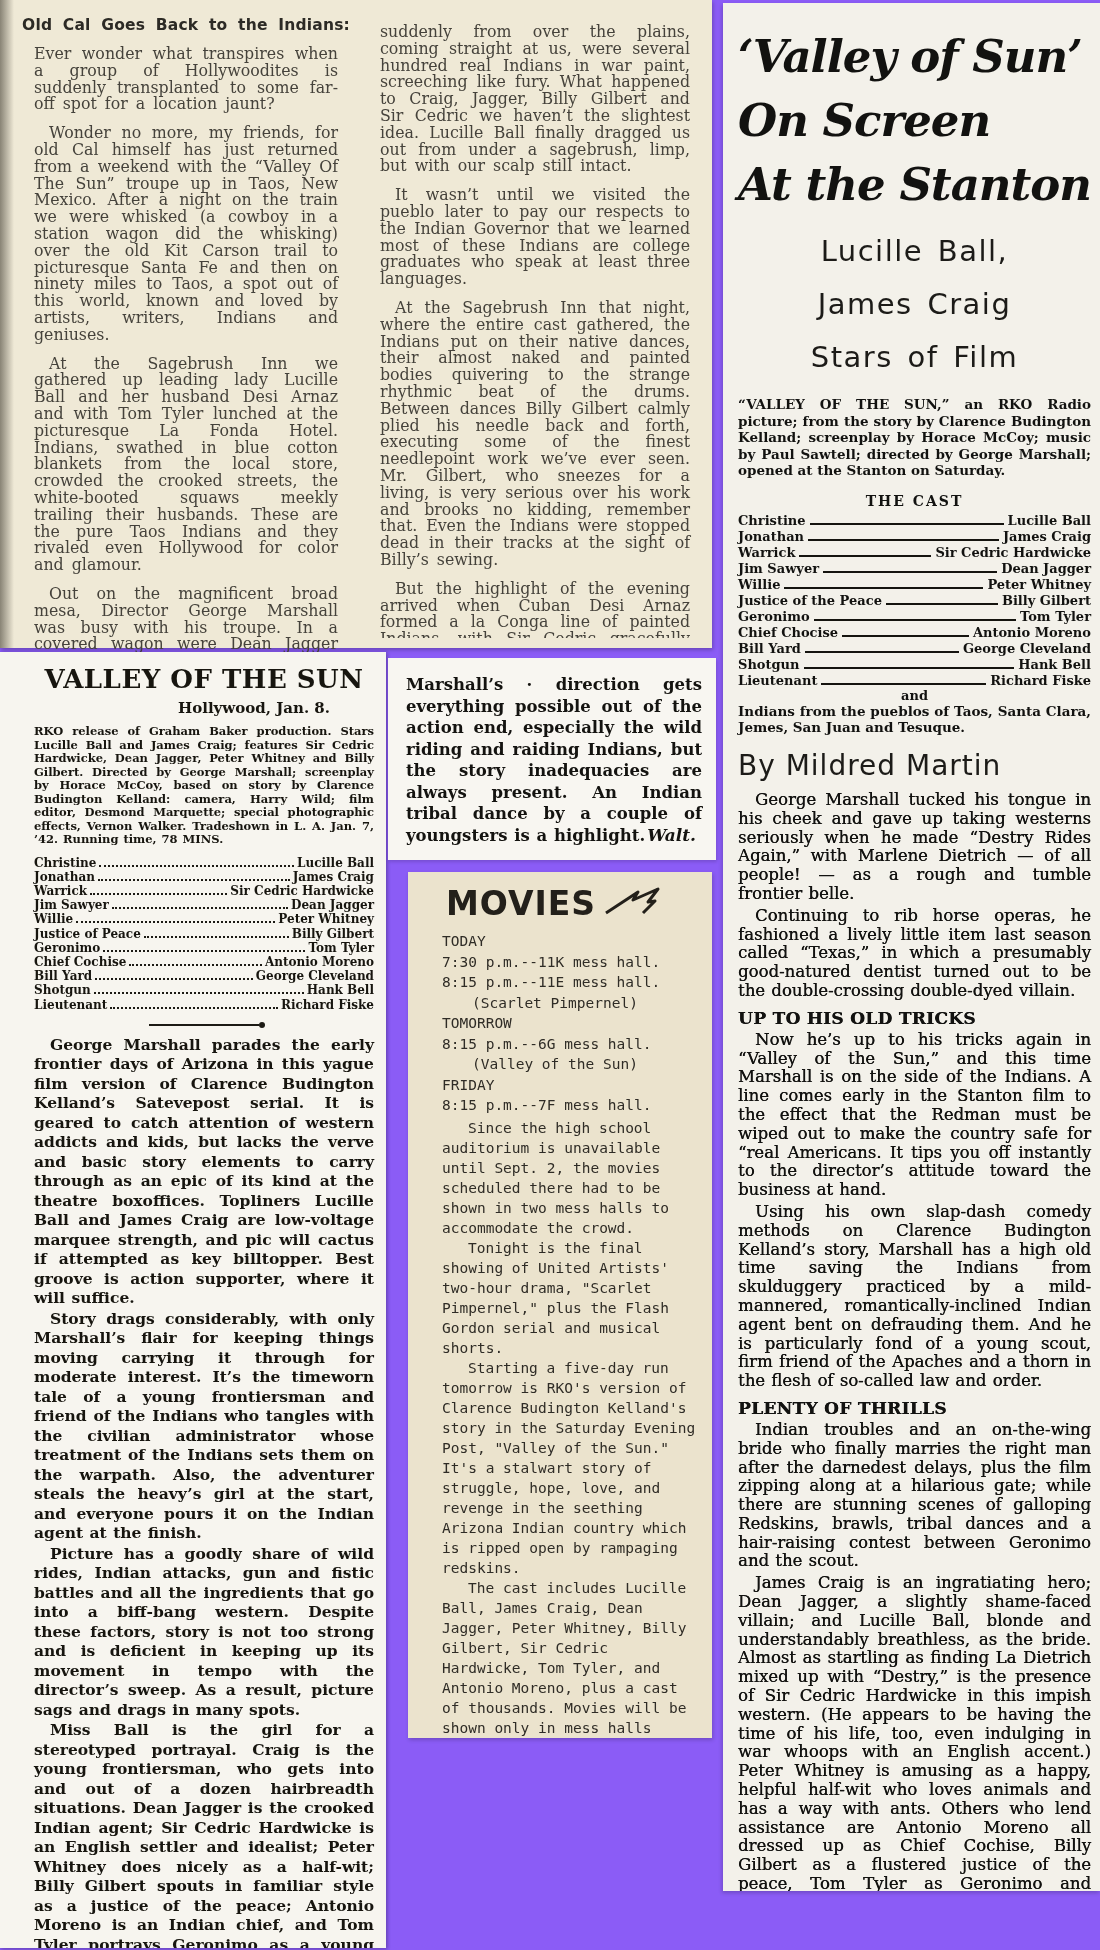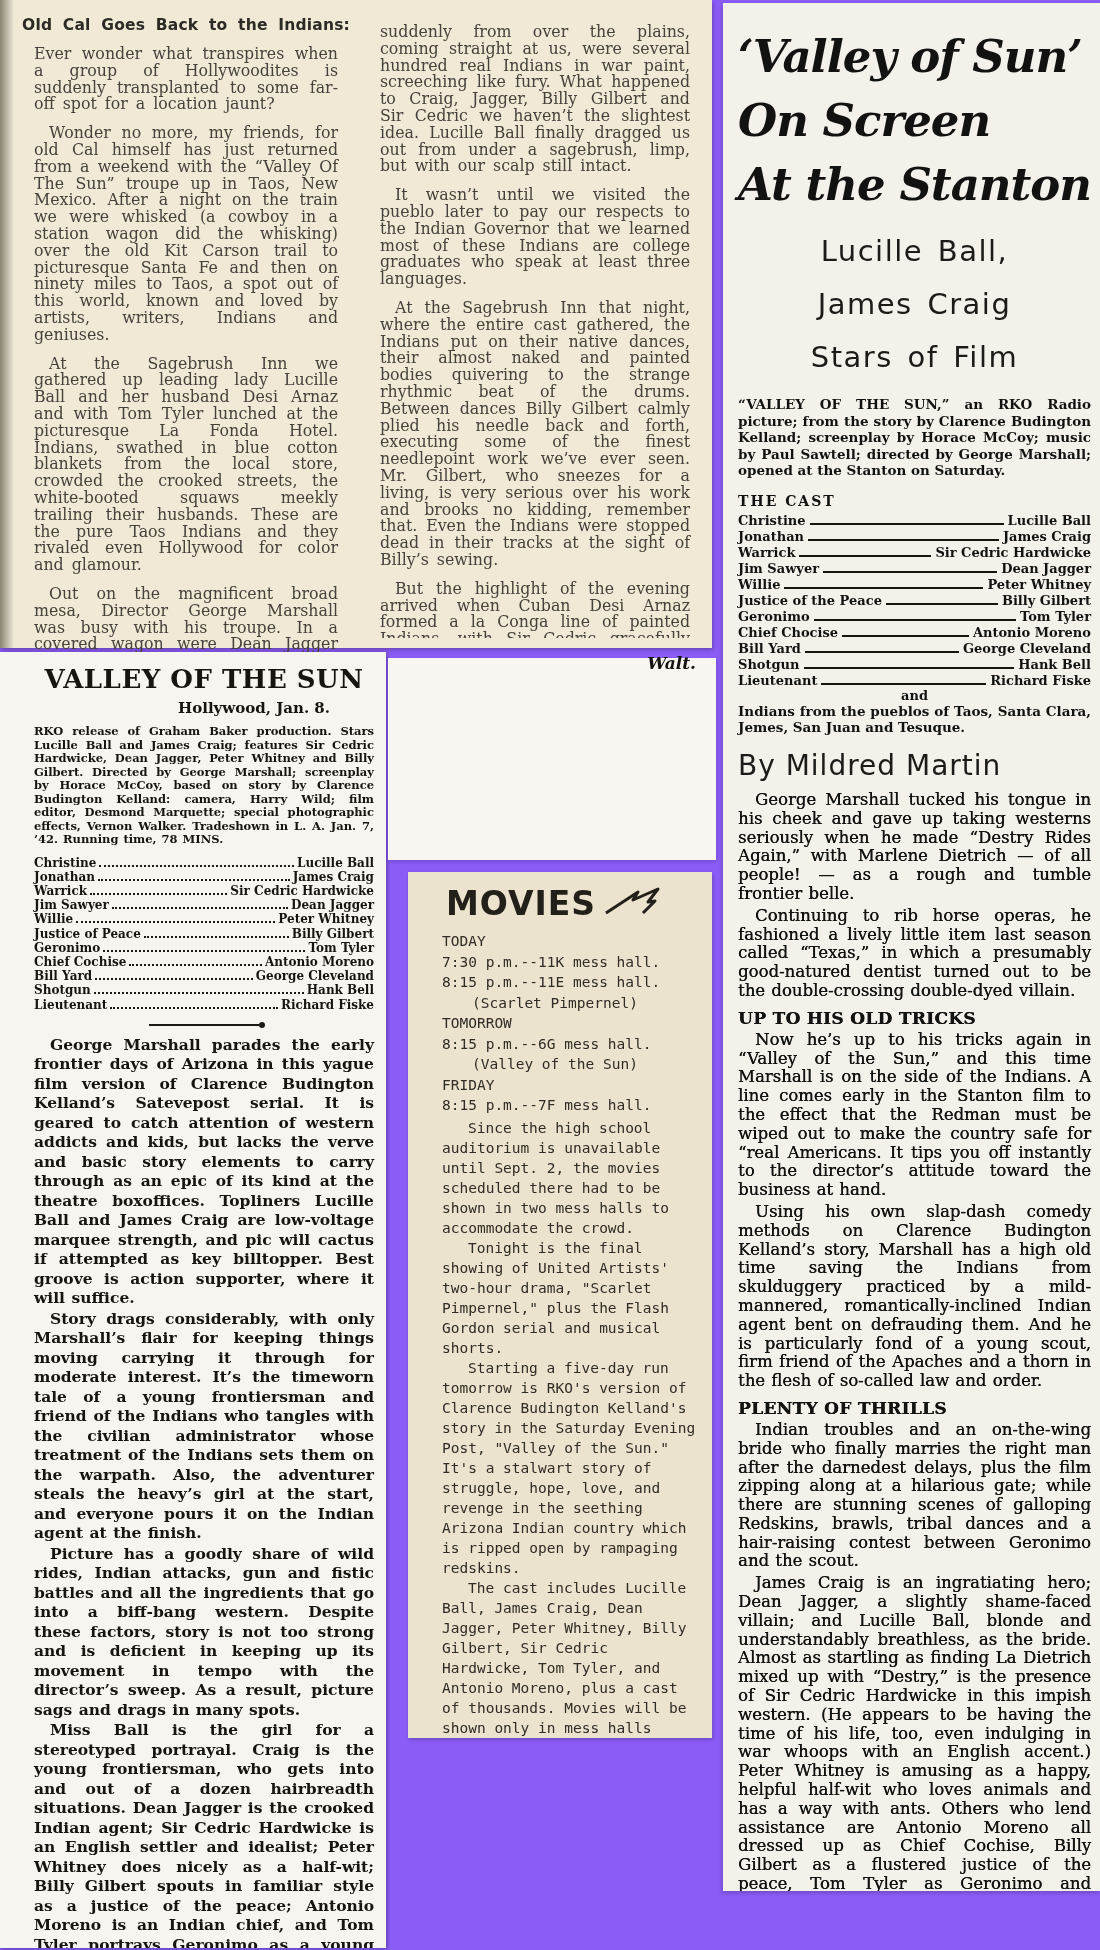--- a/index.html
+++ b/index.html
@@ -69,21 +69,21 @@
   .stanton { left:723px; top:3px; width:377px; height:1888px; background:#f3f1ea;
              box-shadow:-1px 2px 4px rgba(0,0,0,.2); padding:22px 9px 10px 15px;
              color:#121210; overflow:hidden; }
   .s-headline div { font-style:italic; font-weight:700; font-size:45px; line-height:64px;
              letter-spacing:-1px; white-space:nowrap; }
   .s-subhead { margin-top:8px; }
   .s-subhead div { font-family:"DejaVu Sans", sans-serif; font-size:29px; line-height:53px;
              text-align:center; letter-spacing:1.5px; word-spacing:4px; color:#1c1b18; }
   .s-credits { font-weight:700; font-size:13.5px; line-height:16.5px; text-align:justify;
              margin-top:12px; }
-  .s-cast-header { font-weight:700; font-size:14px; line-height:18px; text-align:left;
+  .s-cast-header { font-weight:700; font-size:14px; line-height:18px; text-align:center;
              letter-spacing:2px; margin:5px 0 3px; }
   .s-cast .cast-row { font-weight:700; font-size:13px; line-height:15.8px; }
   .leader-dash { flex:1; border-bottom:2px solid #15140f; margin:0 4px 4px; }
   .s-and { text-align:center; font-weight:700; font-size:13px; line-height:14px; }
   .s-note { font-weight:700; font-size:13.5px; line-height:16px; text-align:justify; margin:0; }
   .s-byline { font-family:"DejaVu Sans", sans-serif; font-size:28px; line-height:34px;
              margin-top:14px; letter-spacing:1px; color:#1c1b18; }
   .s-body { margin-top:8px; }
   .s-body p { font-size:16.5px; line-height:18.8px; text-align:justify; text-indent:17px;
              margin:0 0 3px; word-spacing:1px; text-shadow:.3px 0 0 currentColor; }
@@ -177,20 +177,21 @@
     <div class="v-divider"></div>
     <div class="v-body">
       <p>George Marshall parades the early frontier days of Arizona in this yague film version of Clarence Budington Kelland’s Satevepost serial. It is geared to catch attention of western addicts and kids, but lacks the verve and basic story elements to carry through as an epic of its kind at the theatre boxoffices. Topliners Lucille Ball and James Craig are low-voltage marquee strength, and pic will cactus if attempted as key billtopper. Best groove is action supporter, where it will suffice.</p>
       <p>Story drags considerably, with only Marshall’s flair for keeping things moving carrying it through for moderate interest. It’s the timeworn tale of a young frontiersman and friend of the Indians who tangles with the civilian administrator whose treatment of the Indians sets them on the warpath. Also, the adventurer steals the heavy’s girl at the start, and everyone pours it on the Indian agent at the finish.</p>
       <p>Picture has a goodly share of wild rides, Indian attacks, gun and fistic battles and all the ingredients that go into a biff-bang western. Despite these factors, story is not too strong and is deficient in keeping up its movement in tempo with the director’s sweep. As a result, picture sags and drags in many spots.</p>
       <p>Miss Ball is the girl for a stereotyped portrayal. Craig is the young frontiersman, who gets into and out of a dozen hairbreadth situations. Dean Jagger is the crooked Indian agent; Sir Cedric Hardwicke is an English settler and idealist; Peter Whitney does nicely as a half-wit; Billy Gilbert spouts in familiar style as a justice of the peace; Antonio Moreno is an Indian chief, and Tom Tyler portrays Geronimo as a young buck.</p>
     </div>
   </section>
 
   <section class="clip walt">
+    <p>Marshall’s · direction gets everything possible out of the action end, especially the wild riding and raiding Indians, but the story inadequacies are always present. An Indian tribal dance by a couple of youngsters is a highlight.</p>
     <div class="walt-sig">Walt.</div>
   </section>
 
   <section class="clip movies">
     <div class="m-header">
       <span class="m-title">MOVIES</span>
       <span class="m-arrow">
         <svg width="58" height="30" viewBox="0 0 58 30">
             <path d="M2 27 L34 6 L29 14 L54 3 L44 16 L51 15 L39 27" fill="none" stroke="#23201a" stroke-width="3" stroke-linejoin="round"></path>
           </svg>

